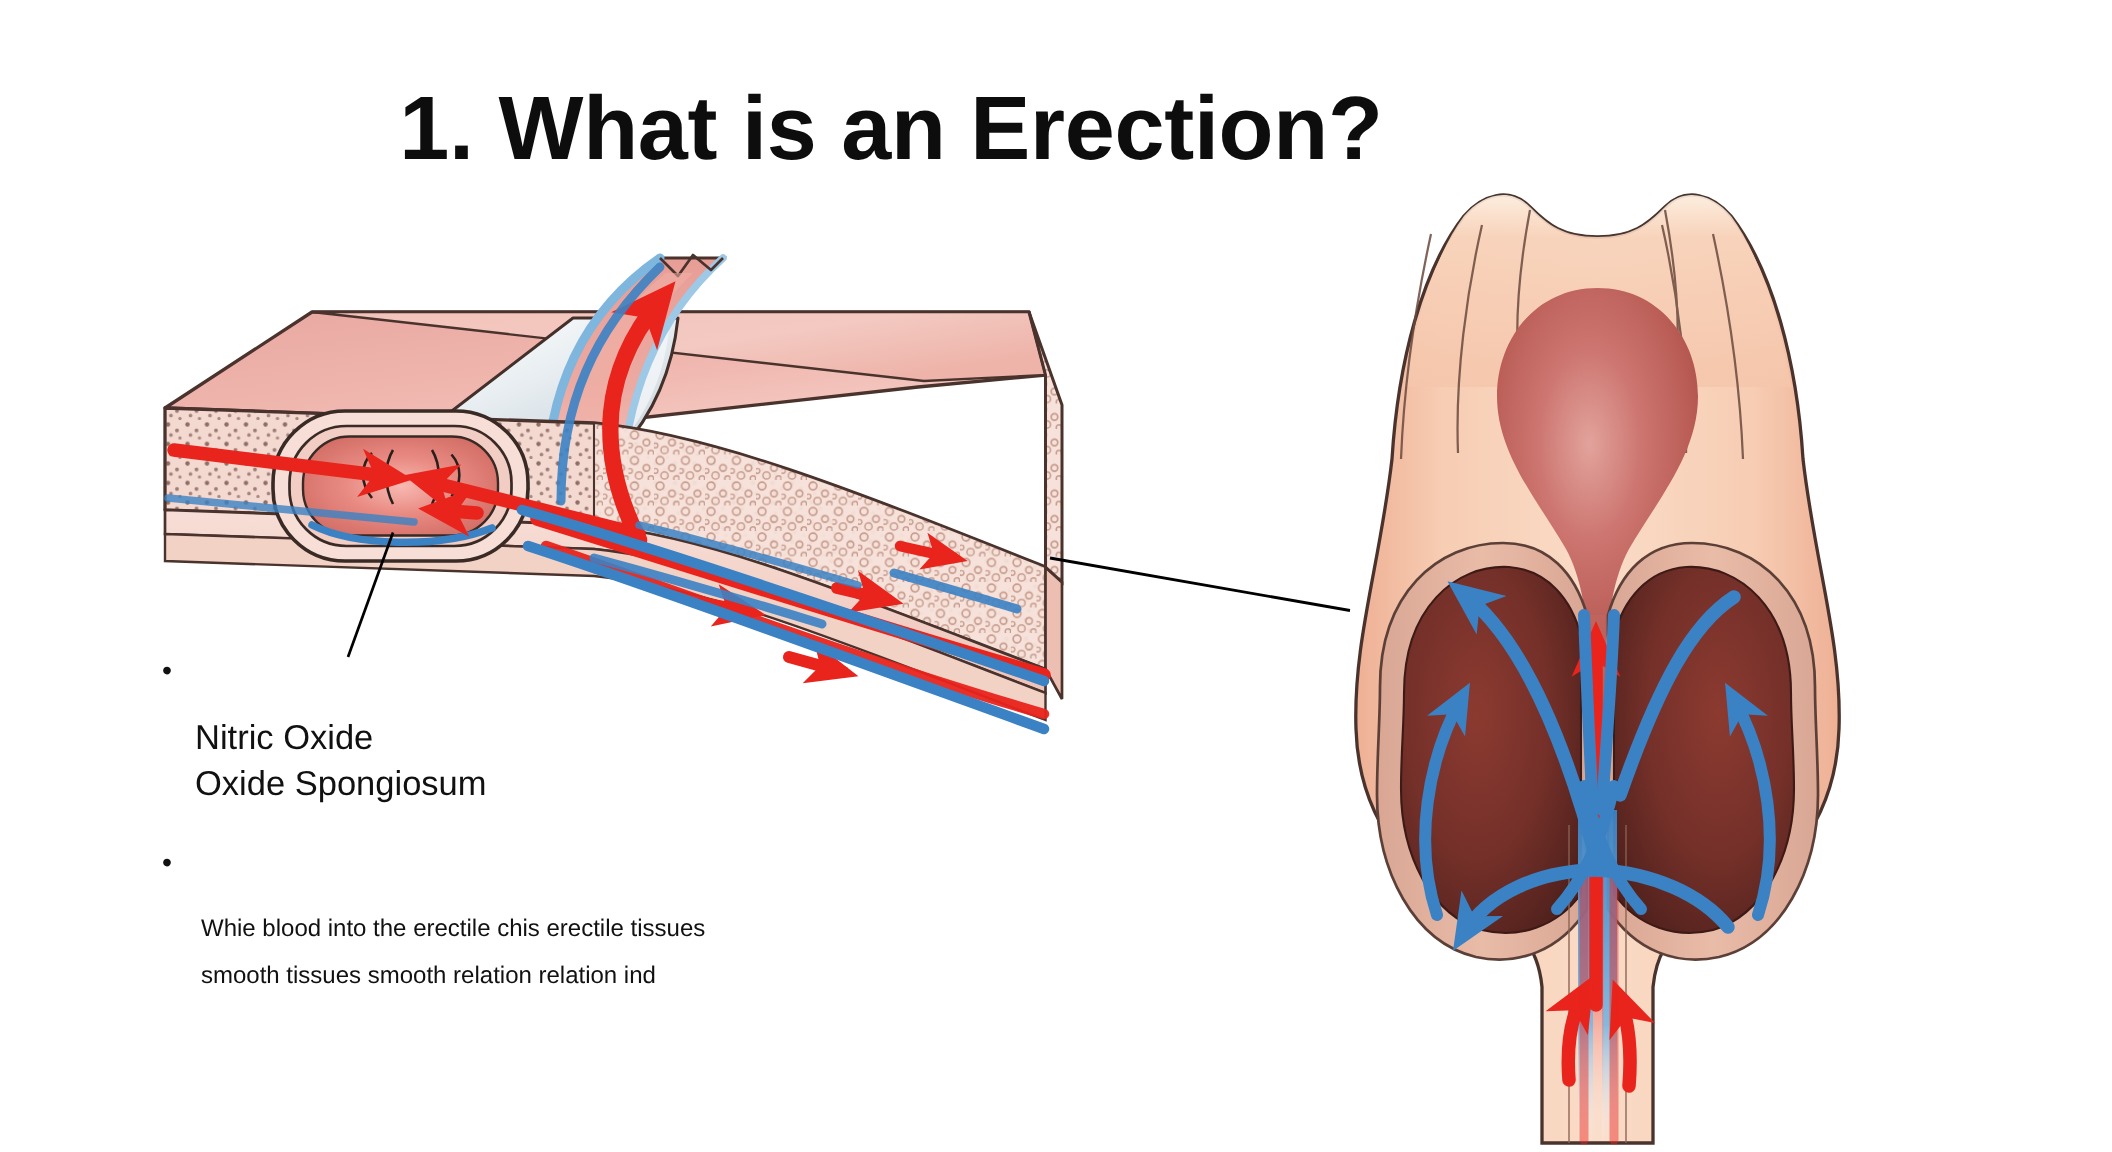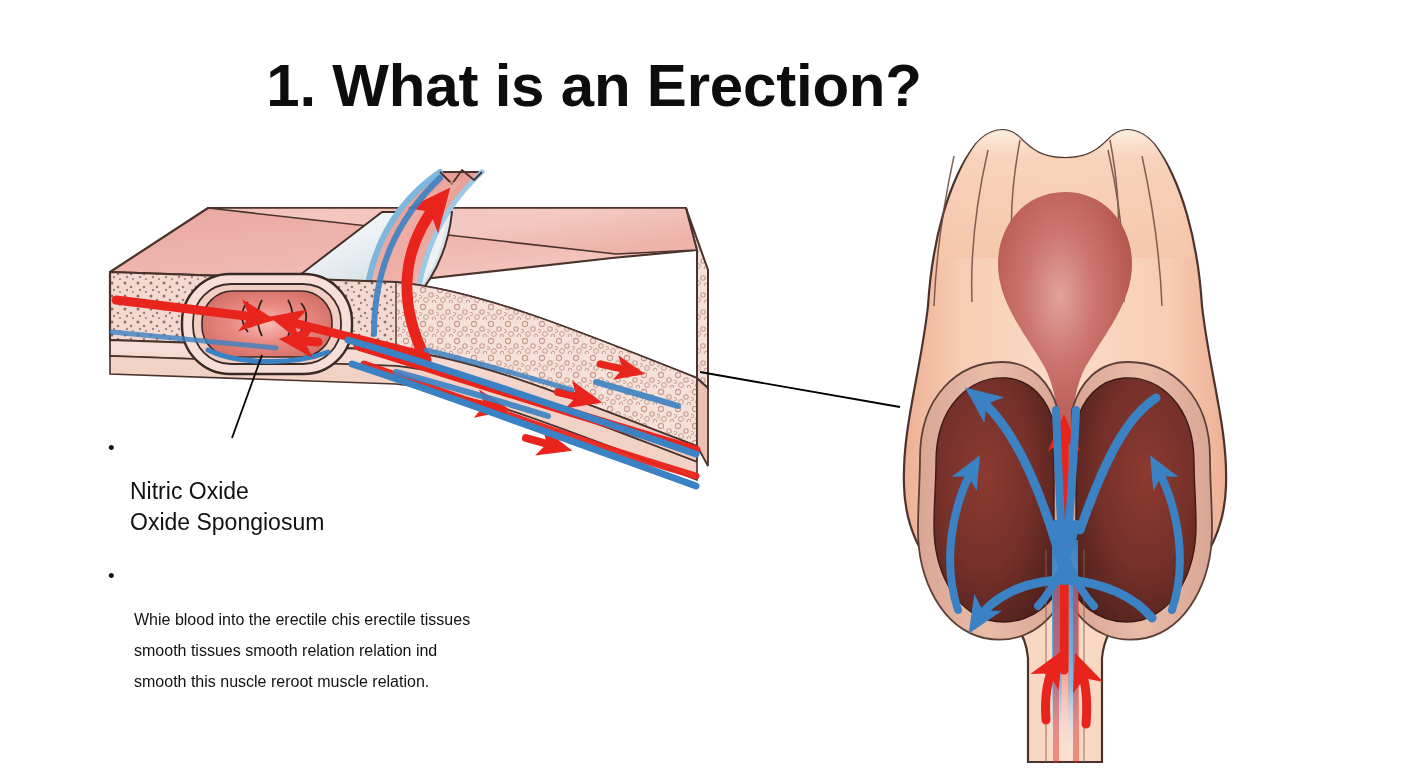--- a/index.html
+++ b/index.html
@@ -399,18 +399,17 @@
       </div>
     </div>
   </div>
 
   <div id="bullet-2" class="bullet-block">
     <div class="bullet-row">
       <div class="bullet-dot">•</div>
       <div class="bullet-lines">
         <div class="bline">Whie blood into the erectile chis erectile tissues</div>
         <div class="bline">smooth tissues smooth relation relation ind</div>
-        <div class="bline">smooth this nuscle reroot muscle relation.</div>
       </div>
     </div>
   </div>
 
 </div>
 
 </body></html>

